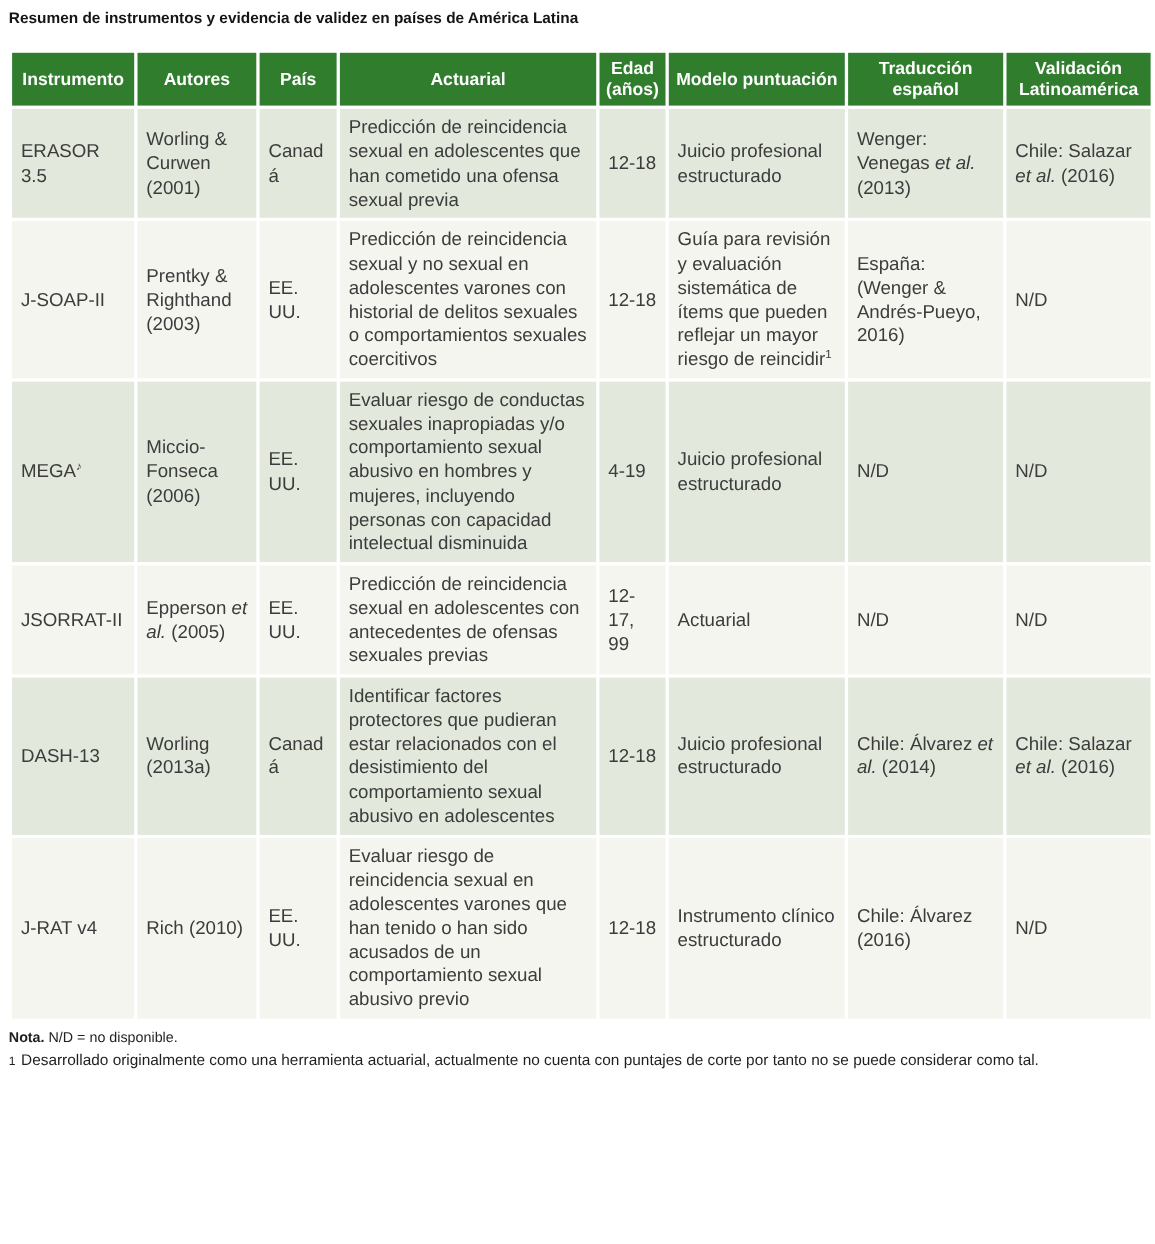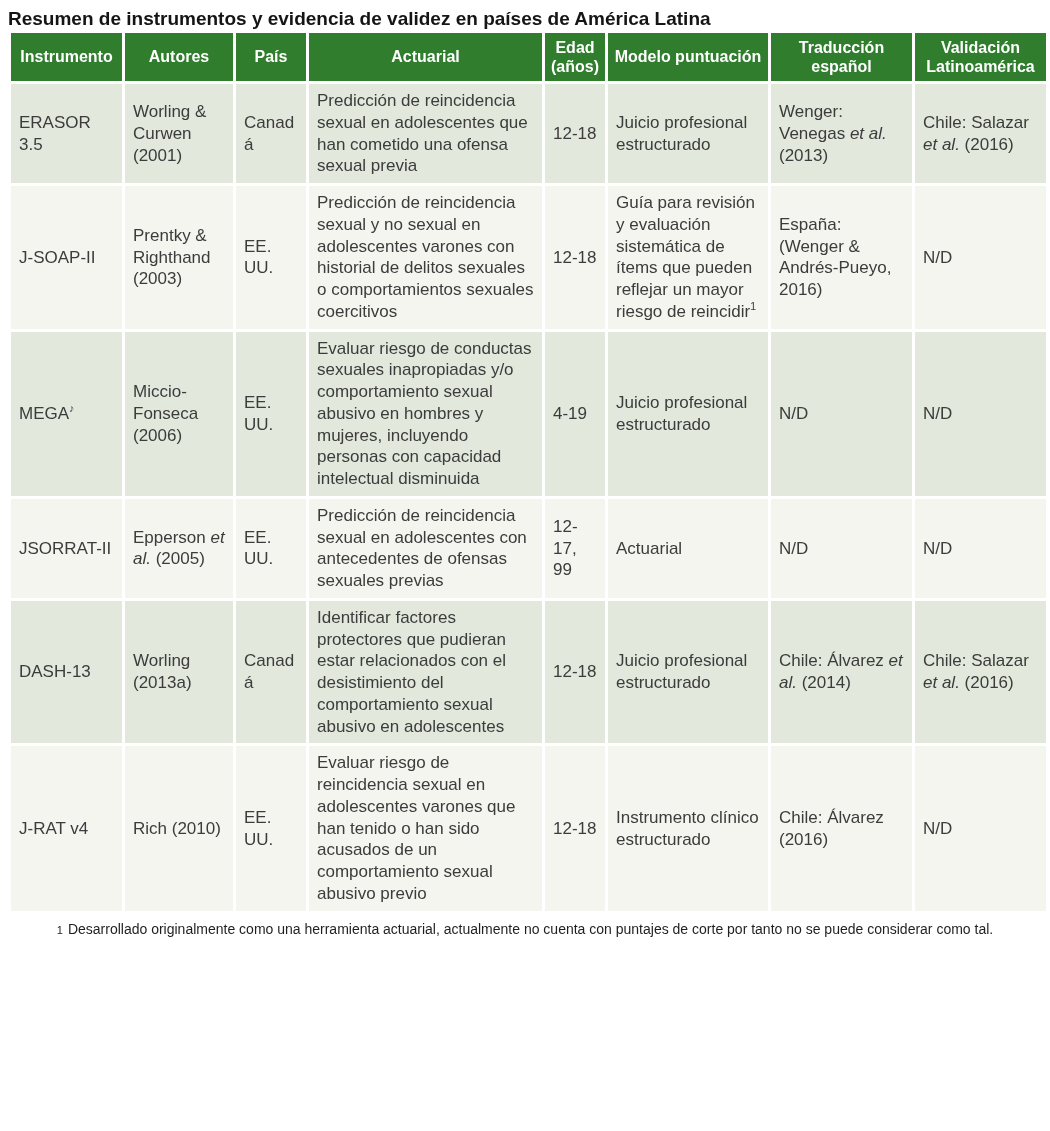--- a/index.html
+++ b/index.html
@@ -19,24 +19,24 @@
   }
   .title{
     color:var(--title-green);
     font-size:19px;
     font-weight:bold;
     line-height:1.15;
     margin-bottom:3px;
   }
   .subtitle{
     color:#151515;
-    font-size:19px;
+    font-size:14px;
     font-weight:bold;
     line-height:1.15;
-    margin-bottom:0;
+    margin-bottom:21px;
   }
   table{
     border-collapse:separate;
     border-spacing:3px;
     table-layout:fixed;
     width:1037px;
   }
   th{
     background:var(--header-bg);
     color:#ffffff;
@@ -66,21 +66,20 @@
     color:var(--note-text);
   }
   .footer .note-line{
     font-size:13px;
     line-height:1.45;
   }
   .footer .note-label{font-weight:bold;}
   .footer .footnote-line{
     font-size:14px;
     line-height:1.45;
-    text-align:center;
   }
   .fn-marker{
     font-size:11px;
     margin-right:5px;
   }
 </style>
 </head>
 <body>
 
 <div class="page">
@@ -168,16 +167,17 @@
           <td><span>Evaluar riesgo de reincidencia sexual en adolescentes varones que han tenido o han sido acusados de un comportamiento sexual abusivo previo</span></td>
           <td><span>12-18</span></td>
           <td><span>Instrumento clínico estructurado</span></td>
           <td><span>Chile: Álvarez (2016)</span></td>
           <td><span>N/D</span></td>
         </tr>
       </tbody>
   </table>
 
   <div class="footer">
+    <div class="note-line"><span class="note-label">Nota.</span><span> N/D = no disponible.</span></div>
     <div class="footnote-line"><span class="fn-marker">1</span><span>Desarrollado originalmente como una herramienta actuarial, actualmente no cuenta con puntajes de corte por tanto no se puede considerar como tal.</span></div>
   </div>
 
 </div>
 
 </body></html>

